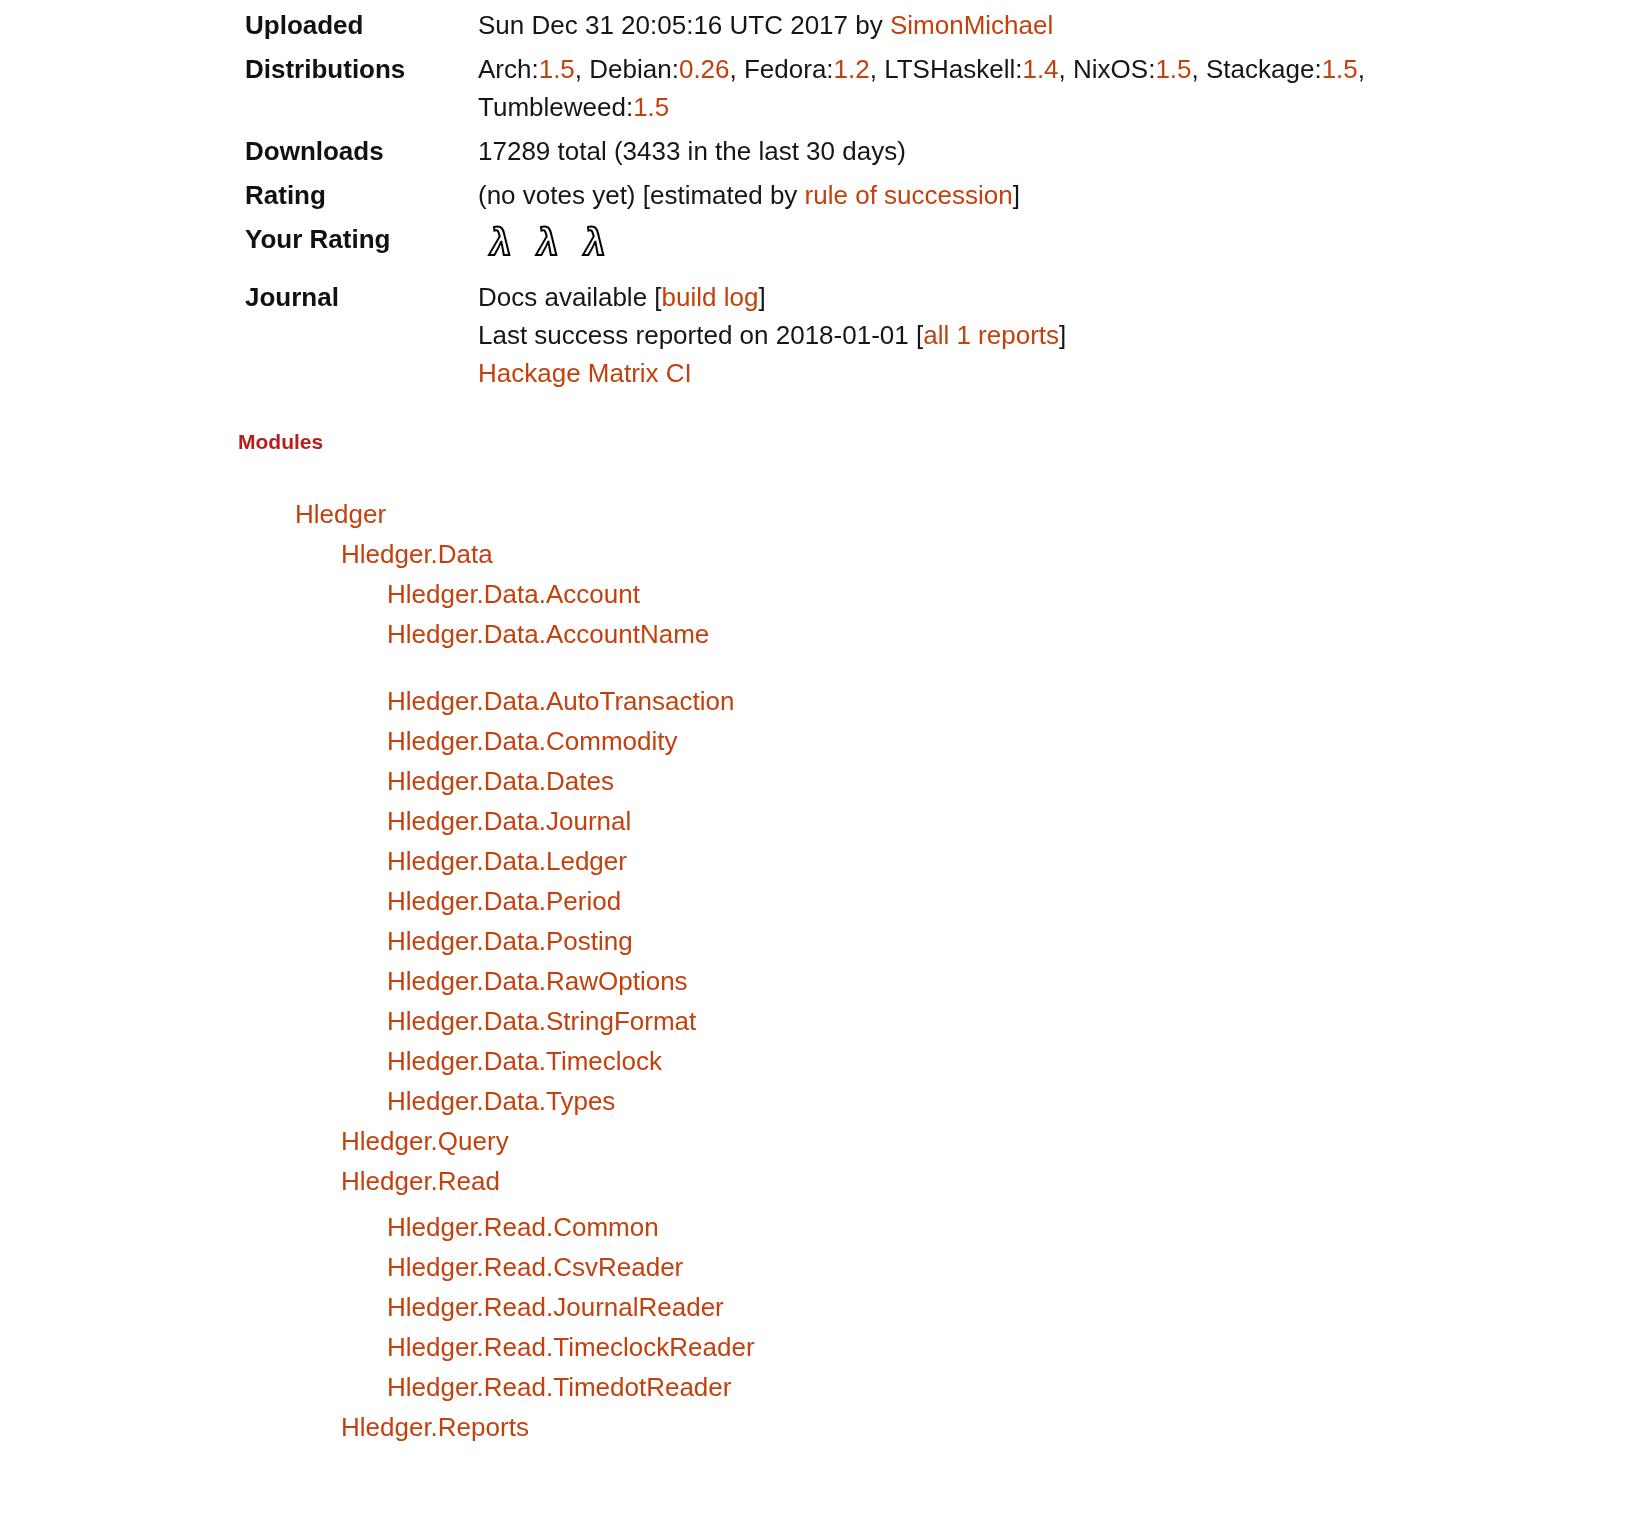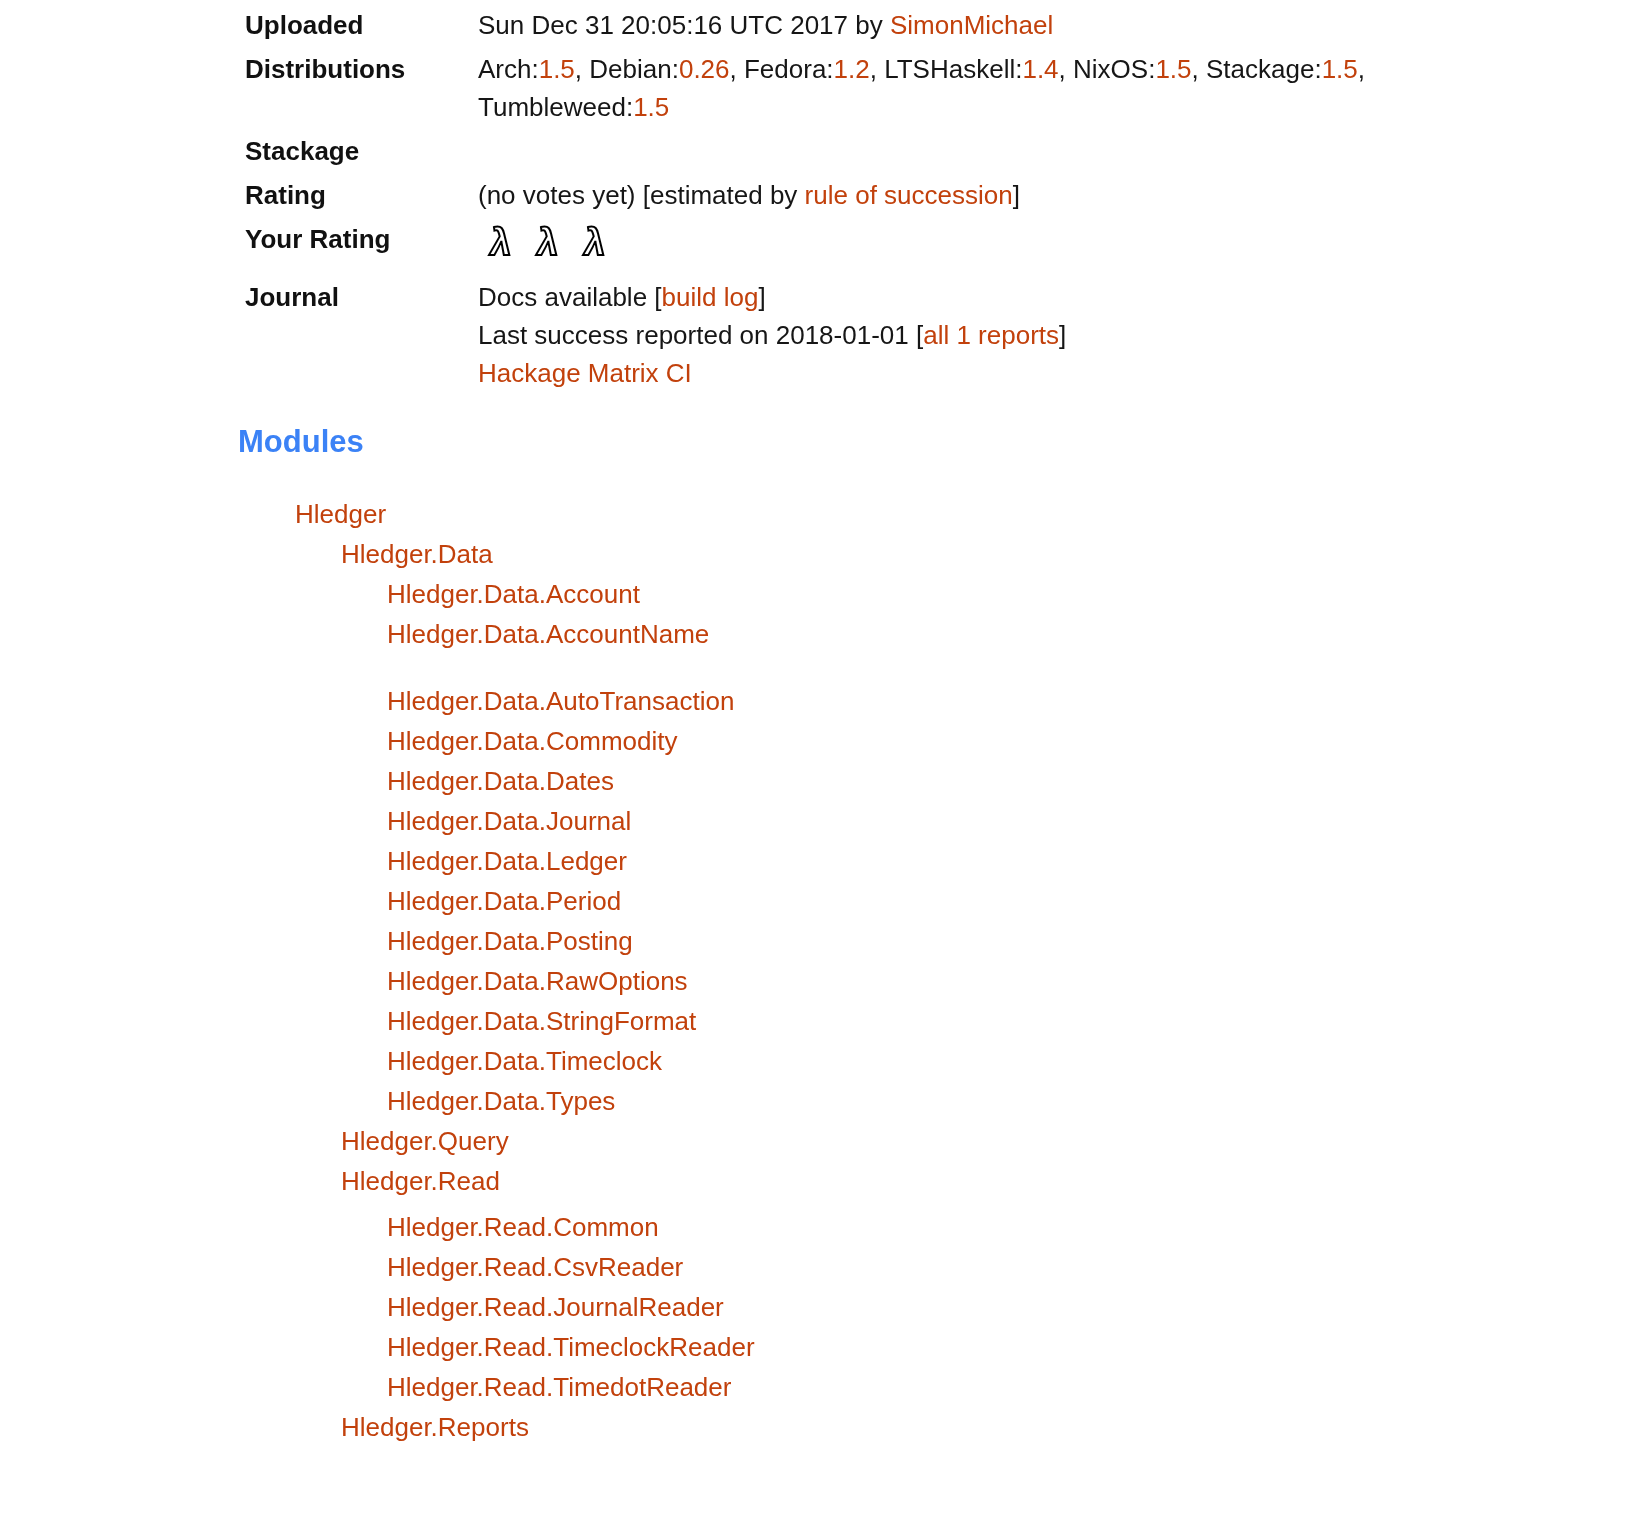--- a/index.html
+++ b/index.html
@@ -52,24 +52,24 @@
     -webkit-text-stroke: 2px #000000;
     text-stroke: 2px #000000;
     margin-right: 26px;
     transform: skewX(-6deg);
     cursor: pointer;
     line-height: 44px;
   }
   
   h2.modules-heading {
     margin: 30px 0 0 238px;
-    font-size: 31px;
+    font-size: 21px;
     line-height: 40px;
     font-weight: bold;
-    color: #3b82f6;
+    color: #b91c1c;
   }
   ul.module-list {
     list-style: none;
     margin: 32px 0 0 245px;
     padding: 0;
   }
   ul.module-list li {
     line-height: 40px;
   }
 </style>
@@ -86,21 +86,24 @@
         </div>
       </div>
       <div class="prop-row">
         <div class="prop-label">Distributions</div>
         <div class="prop-value">
           <div class="prop-line"><span class="txt">Arch:</span><a class="link" href="#">1.5</a><span class="txt">, Debian:</span><a class="link" href="#">0.26</a><span class="txt">, Fedora:</span><a class="link" href="#">1.2</a><span class="txt">, LTSHaskell:</span><a class="link" href="#">1.4</a><span class="txt">, NixOS:</span><a class="link" href="#">1.5</a><span class="txt">, Stackage:</span><a class="link" href="#">1.5</a><span class="txt">,</span></div>
           <div class="prop-line"><span class="txt">Tumbleweed:</span><a class="link" href="#">1.5</a></div>
         </div>
       </div>
       <div class="prop-row">
-        <div class="prop-label">Stackage</div>
+        <div class="prop-label">Downloads</div>
+        <div class="prop-value">
+          <div class="prop-line"><span class="txt">17289 total (3433 in the last 30 days)</span></div>
+        </div>
       </div>
       <div class="prop-row">
         <div class="prop-label">Rating</div>
         <div class="prop-value">
           <div class="prop-line"><span class="txt">(no votes yet) [estimated by </span><a class="link" href="#">rule of succession</a><span class="txt">]</span></div>
         </div>
       </div>
       <div class="prop-row">
         <div class="prop-label">Your Rating</div>
         <div class="prop-value stars"><span class="lambda">λ</span><span class="lambda">λ</span><span class="lambda">λ</span></div>

